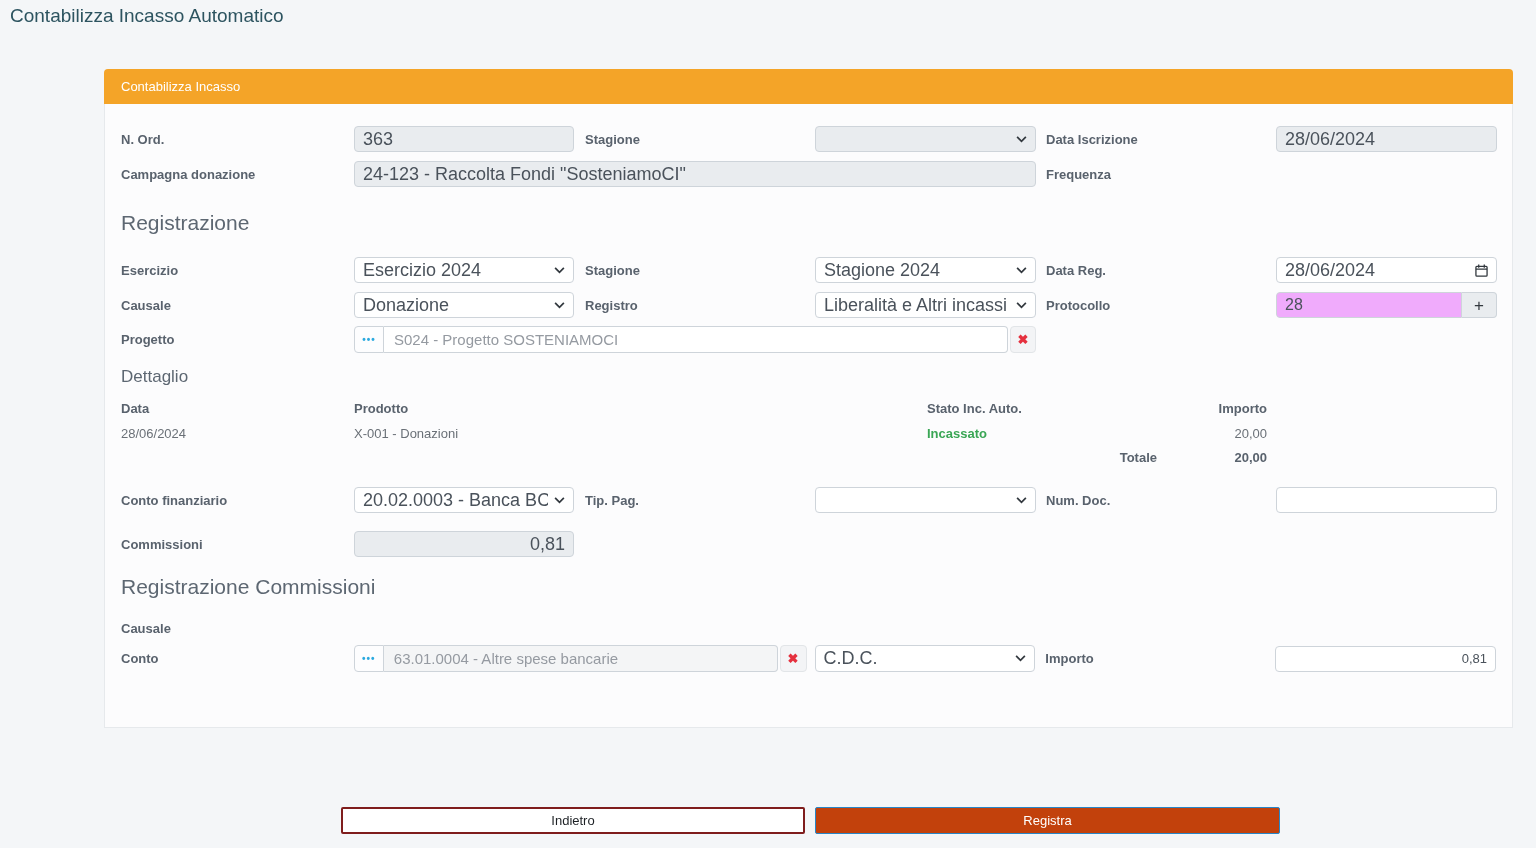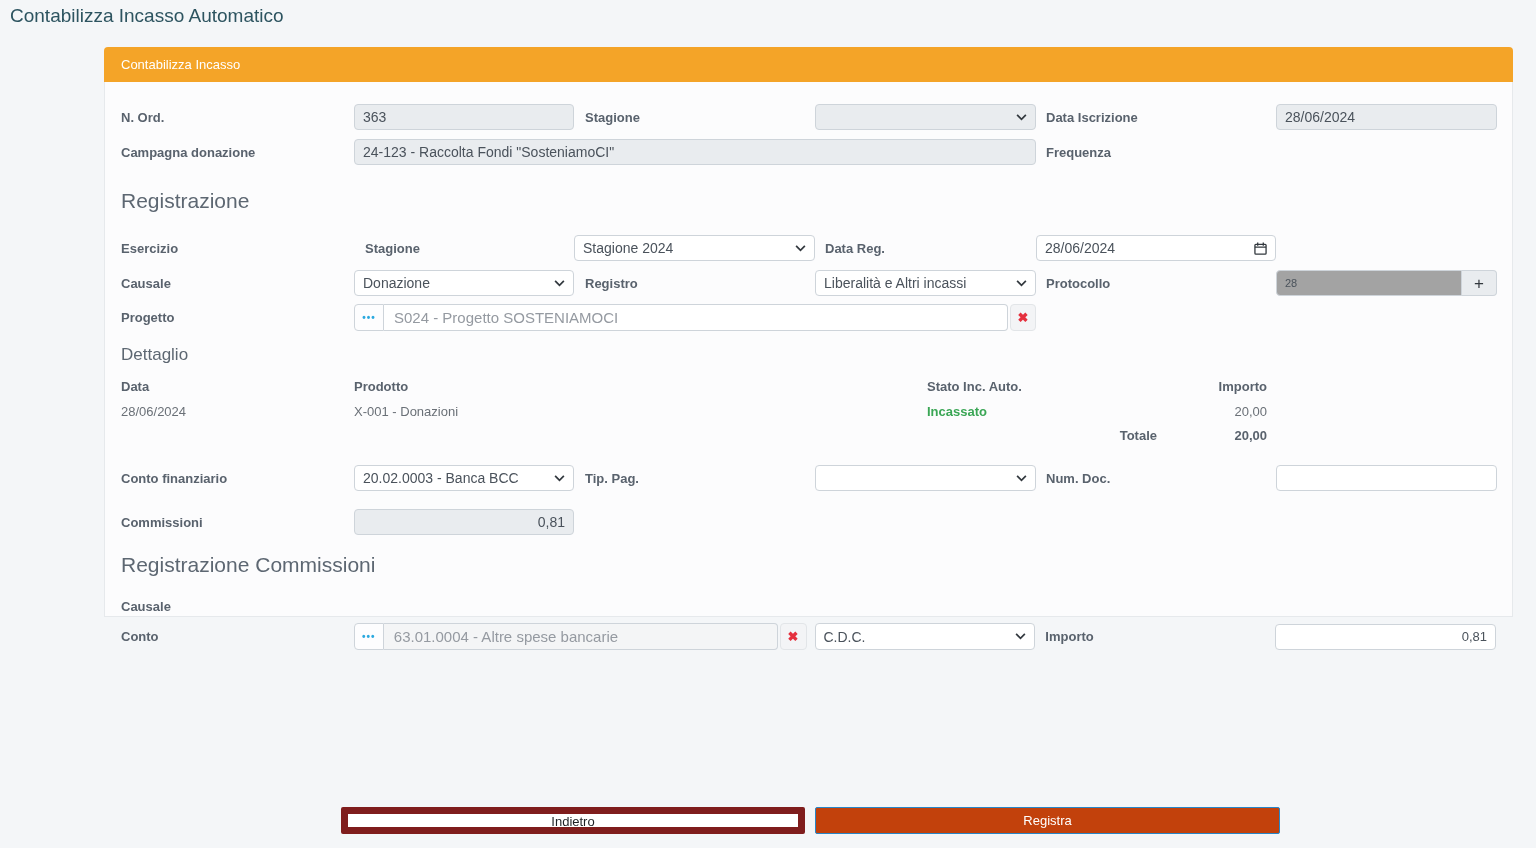--- a/index.html
+++ b/index.html
@@ -1,61 +1,61 @@
 <!DOCTYPE html>
 <html><head>
 <meta charset="utf-8">
 <style>
   * { box-sizing: border-box; margin: 0; padding: 0; }
   html,body { width:1536px; height:848px; background:#f4f6f8; font-family:"Liberation Sans",sans-serif; position:relative; overflow:hidden; }
 
   .page-title { position:absolute; left:10px; top:5px; font-size:19px; font-weight:normal; color:#2d5460; }
 
-  .panel { position:absolute; left:104px; top:47px; width:1409px; height:742px; border-radius:4px; }
+  .panel { position:absolute; left:104px; top:69px; width:1409px; height:742px; border-radius:4px; }
   .panel-header { height:35px; background:#f4a428; border-radius:4px 4px 0 0; display:flex; align-items:center; padding:0 17px; color:#fff; font-size:13px; }
-  .panel-body { height:535px; background:#fcfcfd; border:1px solid #e6e9ec; border-top:none; padding:22px 16px 12px 16px; }
+  .panel-body { height:624px; background:#fcfcfd; border:1px solid #e6e9ec; border-top:none; padding:22px 16px 12px 16px; }
 
   .frow { display:grid; grid-template-columns:233px 220px 241px 221px 240px 221px; align-items:center; }
   .lbl { font-size:13px; font-weight:bold; color:#59626d; }
   .lbl-mid { padding-left:11px; }
   .lbl-right { padding-left:10px; }
 
-  .ctrl { height:26px; border:1px solid #ced4da; border-radius:4px; font-size:14px; padding:0 8px; color:#4a525b; display:flex; align-items:center; background:#fff; overflow:hidden; white-space:nowrap; }
+  .ctrl { height:26px; border:1px solid #ced4da; border-radius:4px; font-size:18px; padding:0 8px; color:#4a525b; display:flex; align-items:center; background:#fff; overflow:hidden; white-space:nowrap; }
   .ctrl.disabled { background:#e9ecef; }
   .ctrl.num { justify-content:flex-end; }
   .wide { grid-column:2 / span 3; }
 
   .sel { justify-content:space-between; cursor:pointer; }
   .sel .sel-text { overflow:hidden; white-space:nowrap; }
   .chev { flex:0 0 auto; margin-left:6px; display:flex; align-items:center; }
 
   .sec-h1 { font-size:21px; font-weight:500; color:#5d6772; }
   .sec-h2 { font-size:17px; font-weight:500; color:#5d6772; }
 
   .grp { display:flex; }
-  .grp input { width:186px; height:26px; border:1px solid #ced4da; border-radius:4px 0 0 4px; font-size:11px; padding:0 8px; color:#4a525b; background:#a3a3a3; font-family:"Liberation Sans",sans-serif; }
+  .grp input { width:186px; height:26px; border:1px solid #ced4da; border-radius:4px 0 0 4px; font-size:16px; padding:0 8px; color:#4a525b; background:#f0abfc; font-family:"Liberation Sans",sans-serif; }
   .grp .add-btn { width:35px; height:26px; border:1px solid #ced4da; border-left:none; border-radius:0 4px 4px 0; background:#e9ecef; font-size:17px; color:#32383e; cursor:pointer; line-height:1; }
 
   .dots-btn { width:30px; height:27px; border:1px solid #ced4da; border-radius:4px 0 0 4px; background:#fdfdfe; color:#2aa9df; font-size:10px; font-weight:bold; letter-spacing:1px; cursor:pointer; }
   .clear-btn { width:27px; height:27px; border:1px solid #e2e5e8; border-radius:4px; background:#f3f4f6; color:#e5303e; font-size:13px; font-weight:bold; cursor:pointer; line-height:1; }
   .lookup-input { height:27px; border:1px solid #ced4da; border-left:none; border-radius:0 4px 4px 0; font-size:15px; padding:0 10px; color:#959aa1; display:flex; align-items:center; background:#fff; }
   .lookup-input.grayed { background:#f4f5f6; }
   .flexrow { display:flex; align-items:center; }
 
   .dtable { display:grid; grid-template-columns:233px 573px 230px 110px; align-items:center; }
   .dtable .h { font-size:13px; font-weight:bold; color:#59626d; }
   .dtable .v { font-size:13px; color:#6a7077; }
   .right { text-align:right; }
   .status-ok { font-weight:bold; }
   .tot { font-weight:bold; font-size:13px; color:#59626d; }
 
   textarea.nota { width:682px; height:55px; border:1px solid #ced4da; border-radius:4px; font-size:13px; padding:5px 8px; color:#4a525b; font-family:"Liberation Sans",sans-serif; resize:both; background:#fff; }
 
   .footer-btn { position:absolute; height:27px; font-size:13px; cursor:pointer; border-radius:2px; }
-  .btn-back { left:341px; top:807px; width:464px; background:#fff; border:7px solid #7f1d1d; color:#1d2125; }
+  .btn-back { left:341px; top:807px; width:464px; background:#fff; border:2px solid #7f1d1d; color:#1d2125; }
   .btn-submit { left:815px; top:807px; width:465px; background:#c2410c; border:1px solid #2786c7; color:#fff; }
 
   .cal-icon { display:flex; align-items:center; }
   input.plain { width:221px; height:26px; border:1px solid #ced4da; border-radius:4px; font-size:13px; padding:0 8px; color:#4a525b; background:#fff; font-family:"Liberation Sans",sans-serif; }
   input.plain.num { text-align:right; }
 
   .mt9{margin-top:9px;} .mt8{margin-top:8px;} .mt10{margin-top:10px;} .mt14{margin-top:14px;}
   .mt18{margin-top:18px;} .mt22{margin-top:22px;} .mt24{margin-top:24px;}
 </style>
 </head>
@@ -88,20 +88,28 @@
     <div class="frow mt9">
       <div class="lbl">Campagna donazione</div>
       <div class="ctrl disabled wide">24-123 - Raccolta Fondi "SosteniamoCI"</div>
       <div class="lbl lbl-right">Frequenza</div>
     </div>
 
     <div class="sec-h1 mt24">Registrazione</div>
 
     <div class="frow mt22">
       <div class="lbl">Esercizio</div>
+      <div class="ctrl sel">
+        <span class="sel-text">Esercizio 2024</span>
+        <span class="chev">
+            <svg width="11" height="7" viewBox="0 0 12 8">
+              <path d="M1 1l5 5 5-5" stroke="#32383e" stroke-width="2" fill="none"></path>
+            </svg>
+          </span>
+      </div>
       <div class="lbl lbl-mid">Stagione</div>
       <div class="ctrl sel">
         <span class="sel-text">Stagione 2024</span>
         <span class="chev">
             <svg width="11" height="7" viewBox="0 0 12 8">
               <path d="M1 1l5 5 5-5" stroke="#32383e" stroke-width="2" fill="none"></path>
             </svg>
           </span>
       </div>
       <div class="lbl lbl-right">Data Reg.</div>

